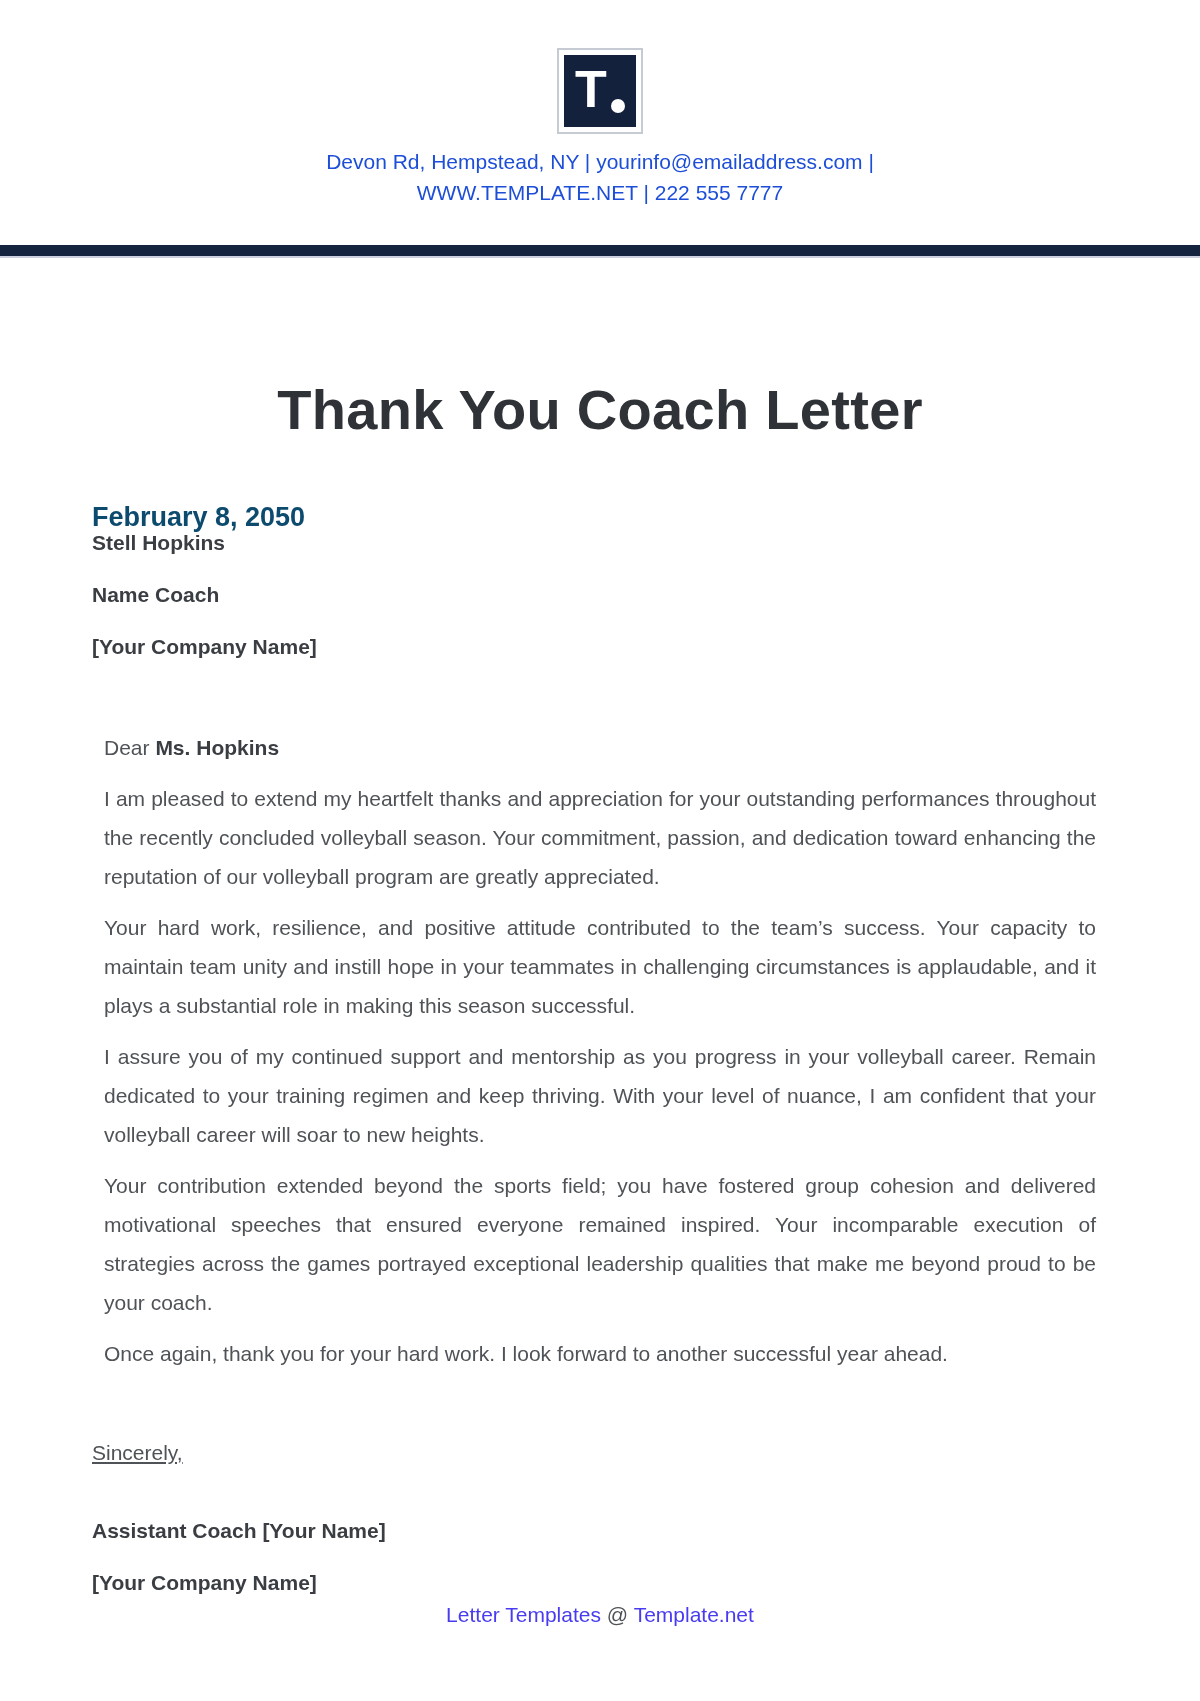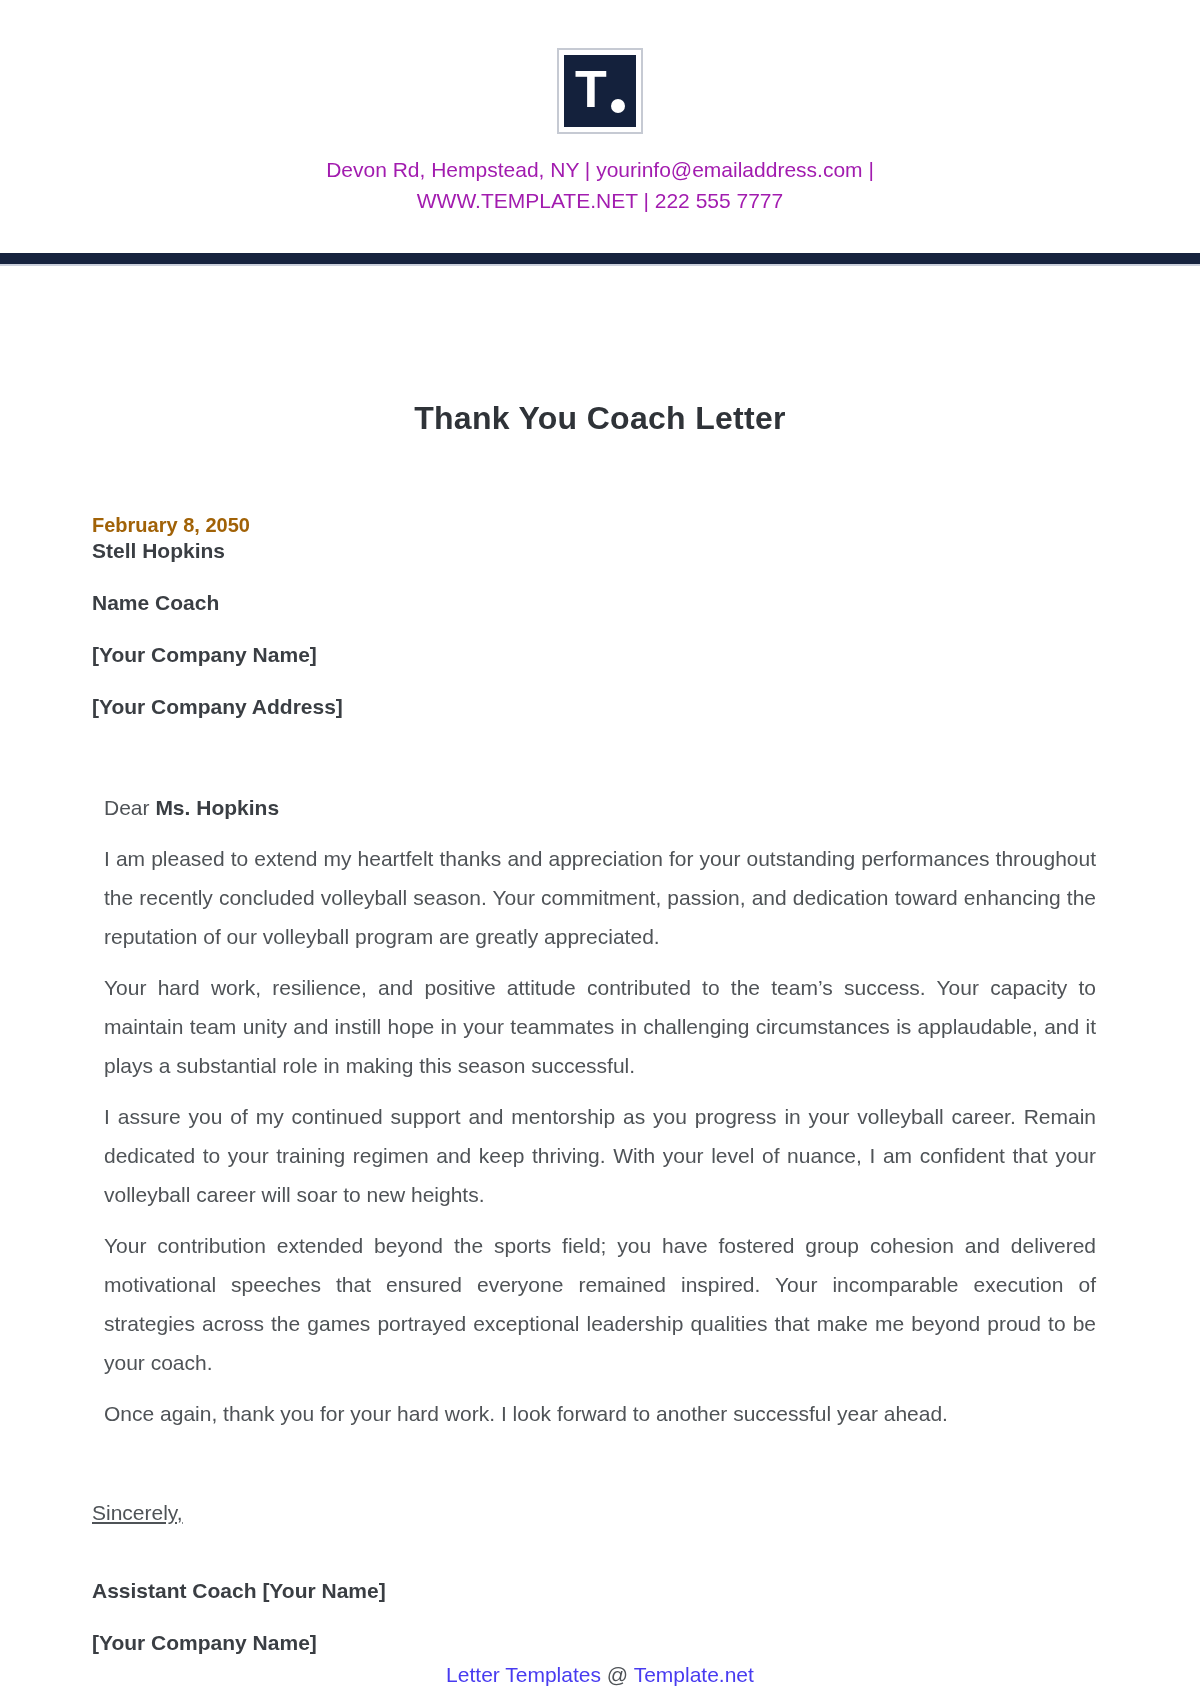--- a/index.html
+++ b/index.html
@@ -48,52 +48,52 @@
     position: absolute;
     left: 47px;
     top: 44px;
     width: 14px;
     height: 14px;
     border-radius: 50%;
     background: #ffffff;
   }
   
   .contact {
-    margin-top: 20px;
+    margin-top: 12px;
     text-align: center;
-    color: #a21caf;
+    color: #1d4ed8;
     font-size: 21px;
     line-height: 31px;
   }
   .header-divider {
     margin-top: 37px;
     height: 11px;
     background: #16233E;
     border-bottom: 2px solid #CBD0DC;
   }
   
   .doc-title {
     margin-top: 128px;
     text-align: center;
-    font-size: 32px;
+    font-size: 56px;
     line-height: 48px;
     font-weight: 700;
     color: #2F3338;
     letter-spacing: 0.3px;
   }
   
   .content {
     padding: 0 92px;
   }
   .letter-date {
     margin-top: 70px;
-    font-size: 20px;
+    font-size: 27px;
     line-height: 26px;
     font-weight: 700;
-    color: #a16207;
+    color: #0c4a6e;
   }
   .recipient { }
   .recipient p,
   .signature p {
     margin: 0 0 26px 0;
     font-size: 21px;
     line-height: 26px;
     font-weight: 700;
     color: #3A3E43;
   }
@@ -155,21 +155,20 @@
   <h1 class="doc-title">Thank You Coach Letter</h1>
 
   <div class="content">
 
     <div class="letter-date">February 8, 2050</div>
 
     <div class="recipient">
       <p>Stell Hopkins</p>
       <p>Name Coach</p>
       <p>[Your Company Name]</p>
-      <p>[Your Company Address]</p>
     </div>
 
     <div class="letter-body">
       <p class="salutation"><span>Dear</span> <span class="bold-name">Ms. Hopkins</span></p>
       <p>I am pleased to extend my heartfelt thanks and appreciation for your outstanding performances throughout the recently concluded volleyball season. Your commitment, passion, and dedication toward enhancing the reputation of our volleyball program are greatly appreciated.</p>
       <p>Your hard work, resilience, and positive attitude contributed to the team’s success. Your capacity to maintain team unity and instill hope in your teammates in challenging circumstances is applaudable, and it plays a substantial role in making this season successful.</p>
       <p>I assure you of my continued support and mentorship as you progress in your volleyball career. Remain dedicated to your training regimen and keep thriving. With your level of nuance, I am confident that your volleyball career will soar to new heights.</p>
       <p>Your contribution extended beyond the sports field; you have fostered group cohesion and delivered motivational speeches that ensured everyone remained inspired. Your incomparable execution of strategies across the games portrayed exceptional leadership qualities that make me beyond proud to be your coach.</p>
       <p>Once again, thank you for your hard work. I look forward to another successful year ahead.</p>
     </div>

